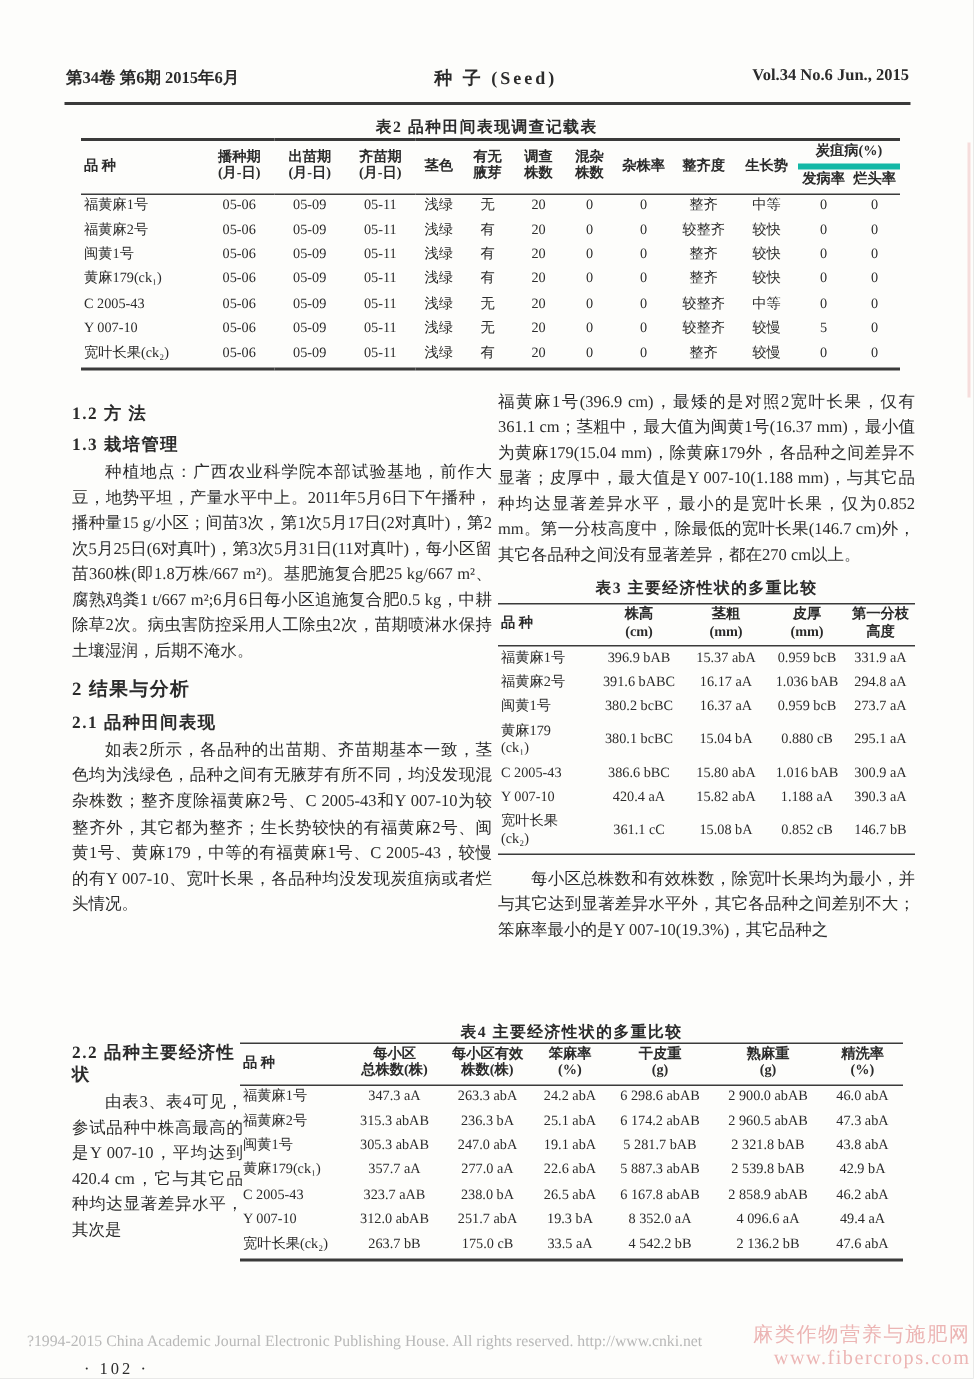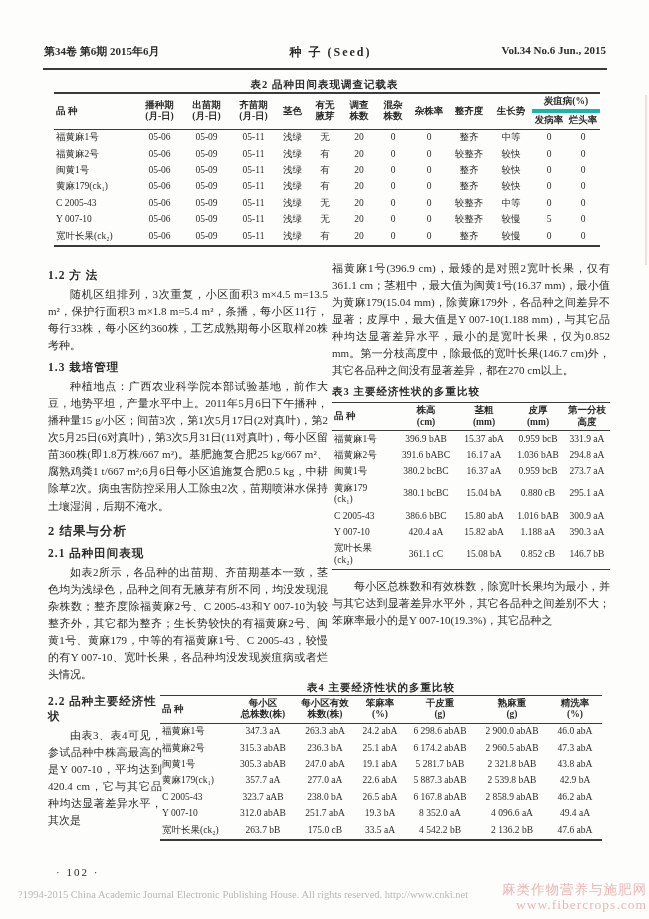--- a/index.html
+++ b/index.html
@@ -27,23 +27,23 @@
   .t3 thead{border-bottom:1px solid #3a3a3a;}
   .t4{position:absolute;left:160px;top:695px;width:442px;border-top:1.5px solid #3a3a3a;border-bottom:2px solid #3a3a3a;}
   .t4 thead{border-bottom:1px solid #3a3a3a;}
   
   .colL{position:absolute;left:48px;top:262px;width:280px;}
   .colR{position:absolute;left:332px;top:260px;width:278px;}
   .colL2{position:absolute;left:48px;top:688px;width:114px;}
   .para{font-size:11px;line-height:1.55;text-align:justify;text-indent:2em;margin:0 0 2px 0;}
   .hsec{font-weight:bold;font-size:11.5px;margin:6px 0 3px 0;letter-spacing:1px;}
   .hsec1{font-size:12.5px;margin:8px 0 4px 0;}
-  .t3cap{font-weight:bold;font-size:10.5px;margin:6px 0 1px 0;letter-spacing:1px;}
+  .t3cap{text-align:center;font-weight:bold;font-size:10.5px;margin:6px 0 1px 0;letter-spacing:1px;}
   .note{font-size:9px;line-height:1.45;margin:4px 0 0 0;text-align:justify;padding-left:10px;color:#333;}
-  .pgnum{position:absolute;left:56px;top:866px;font-size:11px;letter-spacing:2px;}
+  .pgnum{position:absolute;left:56px;top:907px;font-size:11px;letter-spacing:2px;}
   
   .footer{position:absolute;left:18px;top:889px;font-size:10.5px;color:#b8b8b8;
           font-family:"Liberation Serif","DejaVu Serif",serif;white-space:nowrap;}
   .wmark{position:absolute;right:2px;top:883px;text-align:right;font-size:13.5px;line-height:1.1;
          color:rgba(222,122,122,0.55);white-space:pre-line;letter-spacing:1px;}
   .edge-mark{position:absolute;left:645px;top:95px;width:2px;height:170px;background:rgba(230,140,140,0.28);}
 </style>
 </head>
 <body>
 
@@ -203,21 +203,20 @@
           <td>整齐</td>
           <td>较慢</td>
           <td>0</td>
           <td>0</td>
         </tr>
       </tbody>
   </table>
 
   <div class="colL">
     <div class="hsec">1.2 方 法</div>
-    <p class="para">随机区组排列，3次重复，小区面积3 m×4.5 m=13.5 m²，保护行面积3 m×1.8 m=5.4 m²，条播，每小区11行，每行33株，每小区约360株，工艺成熟期每小区取样20株考种。</p>
     <div class="hsec">1.3 栽培管理</div>
     <p class="para">种植地点：广西农业科学院本部试验基地，前作大豆，地势平坦，产量水平中上。2011年5月6日下午播种，播种量15 g/小区；间苗3次，第1次5月17日(2对真叶)，第2次5月25日(6对真叶)，第3次5月31日(11对真叶)，每小区留苗360株(即1.8万株/667 m²)。基肥施复合肥25 kg/667 m²、腐熟鸡粪1 t/667 m²;6月6日每小区追施复合肥0.5 kg，中耕除草2次。病虫害防控采用人工除虫2次，苗期喷淋水保持土壤湿润，后期不淹水。</p>
     <div class="hsec hsec1">2 结果与分析</div>
     <div class="hsec">2.1 品种田间表现</div>
     <p class="para">如表2所示，各品种的出苗期、齐苗期基本一致，茎色均为浅绿色，品种之间有无腋芽有所不同，均没发现混杂株数；整齐度除福黄麻2号、C 2005-43和Y 007-10为较整齐外，其它都为整齐；生长势较快的有福黄麻2号、闽黄1号、黄麻179，中等的有福黄麻1号、C 2005-43，较慢的有Y 007-10、宽叶长果，各品种均没发现炭疽病或者烂头情况。</p>
   </div>
 
   <div class="colL2">
     <div class="hsec">2.2 品种主要经济性状</div>
     <p class="para">由表3、表4可见，参试品种中株高最高的是Y 007-10，平均达到420.4 cm，它与其它品种均达显著差异水平，其次是</p>

